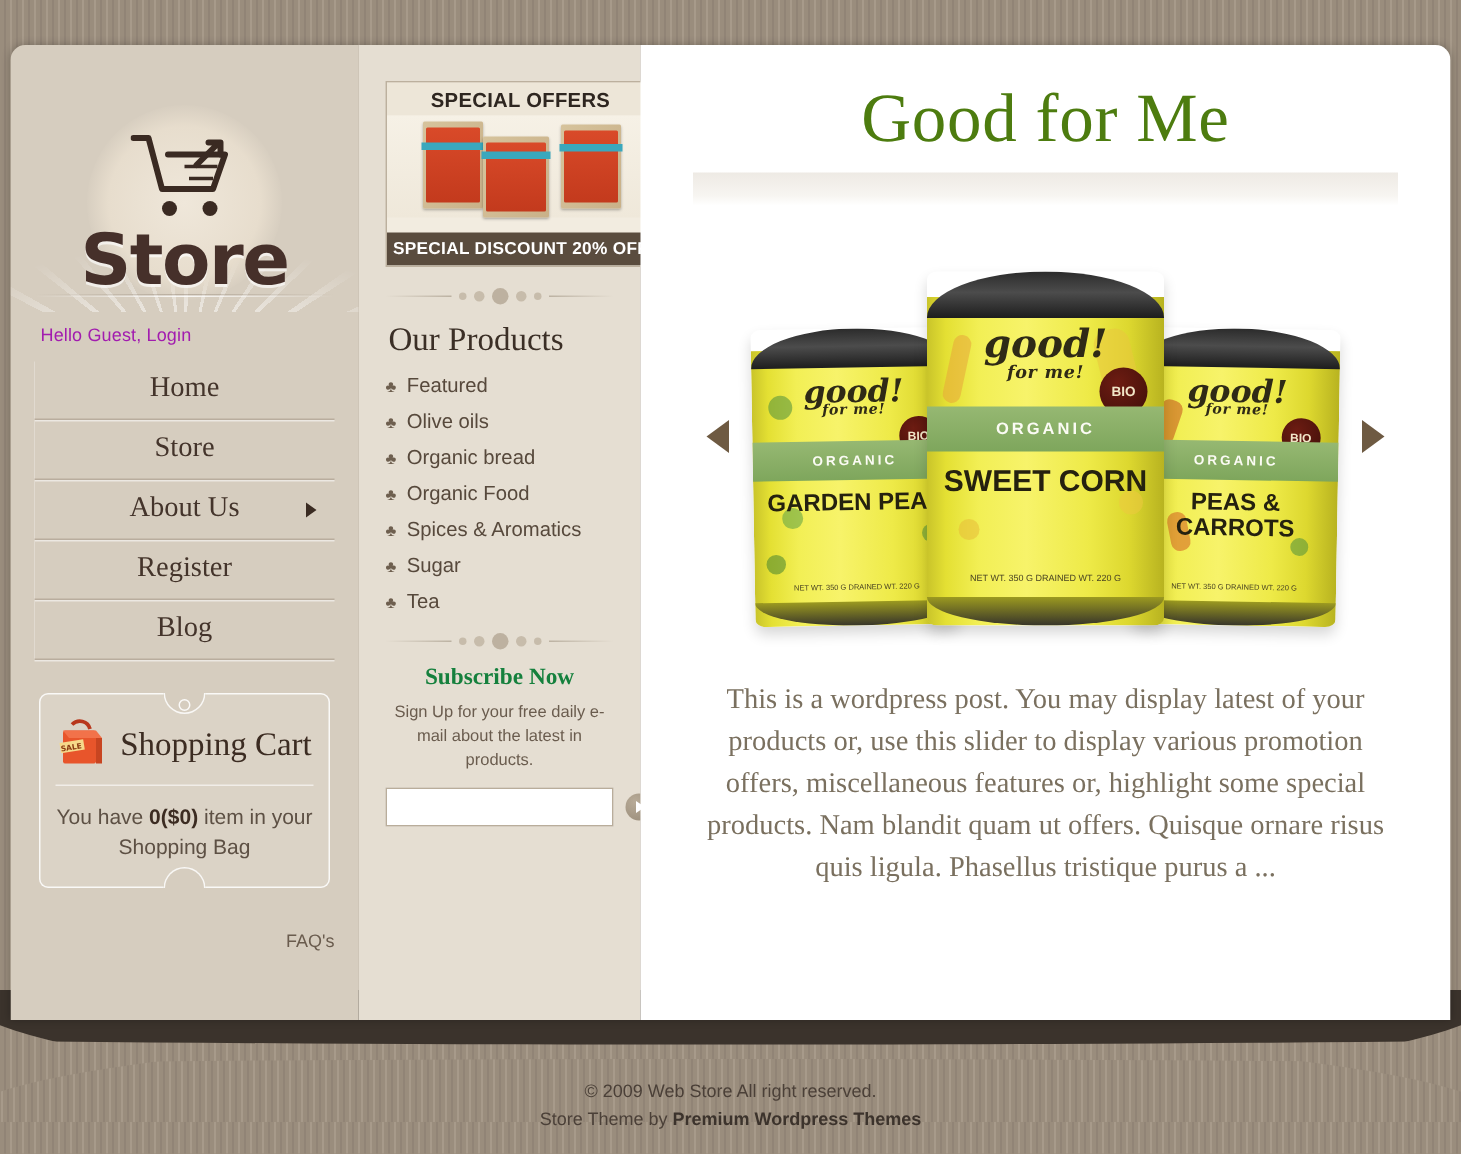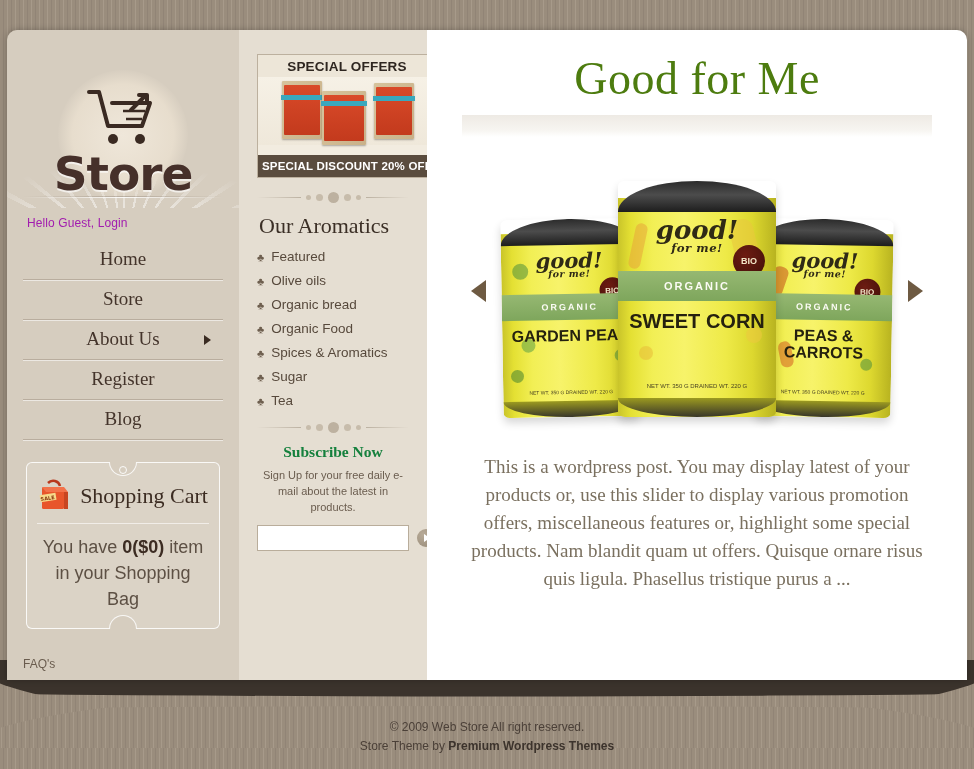--- a/index.html
+++ b/index.html
@@ -219,29 +219,29 @@
     padding-bottom: 10px;
     border-bottom: 1px solid rgba(255,255,255,.6);
   }
   .cart-title {
     font-family: "Liberation Serif", serif;
     font-size: 22px;
     color: #3c2c22;
   }
   .cart-text {
     padding-top: 10px;
-    font-size: 18px;
+    font-size: 14px;
     color: #5d5044;
     line-height: 1.45;
   }
   .cart-text b { color: #3c2c22; }
 
   .sidebar-links {
     margin-top: 22px;
-    text-align: left;
+    text-align: right;
   }
   .sidebar-links a {
     display: block;
     text-decoration: none;
     font-size: 12px;
     color: #6a5c4e;
     padding: 6px 0;
   }
 
   
@@ -677,21 +677,21 @@
     <div class="divider-dots">
       <span class="line"></span>
       <span class="dot"></span>
       <span class="dot m"></span>
       <span class="dot lg"></span>
       <span class="dot m"></span>
       <span class="dot"></span>
       <span class="line r"></span>
     </div>
 
-    <h3>Our Aromatics</h3>
+    <h3>Our Products</h3>
     <ul class="prod-list">
       <li>
           <a href="#">
             <span class="clover">♣</span>
             <span>Featured</span>
           </a>
         </li>
       <li>
           <a href="#">
             <span class="clover">♣</span>

